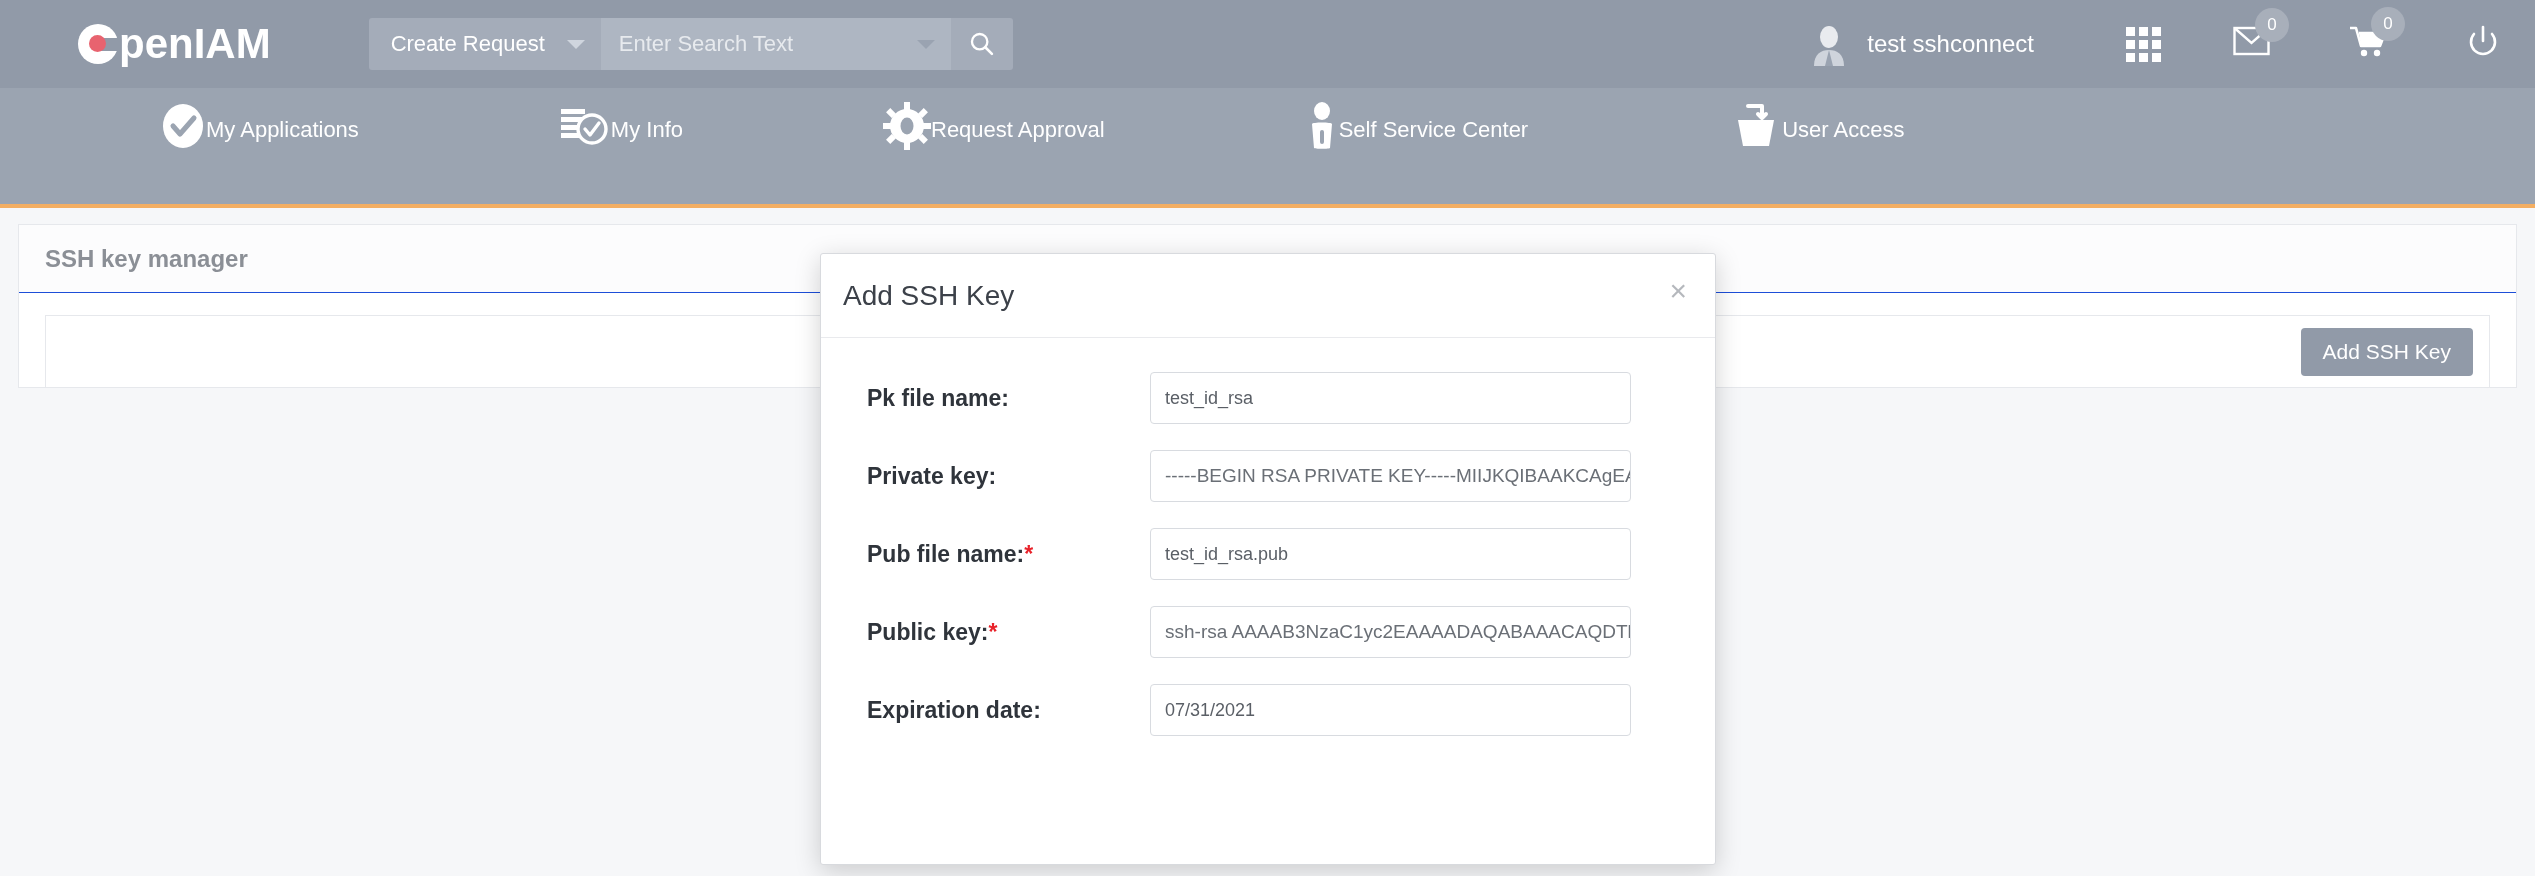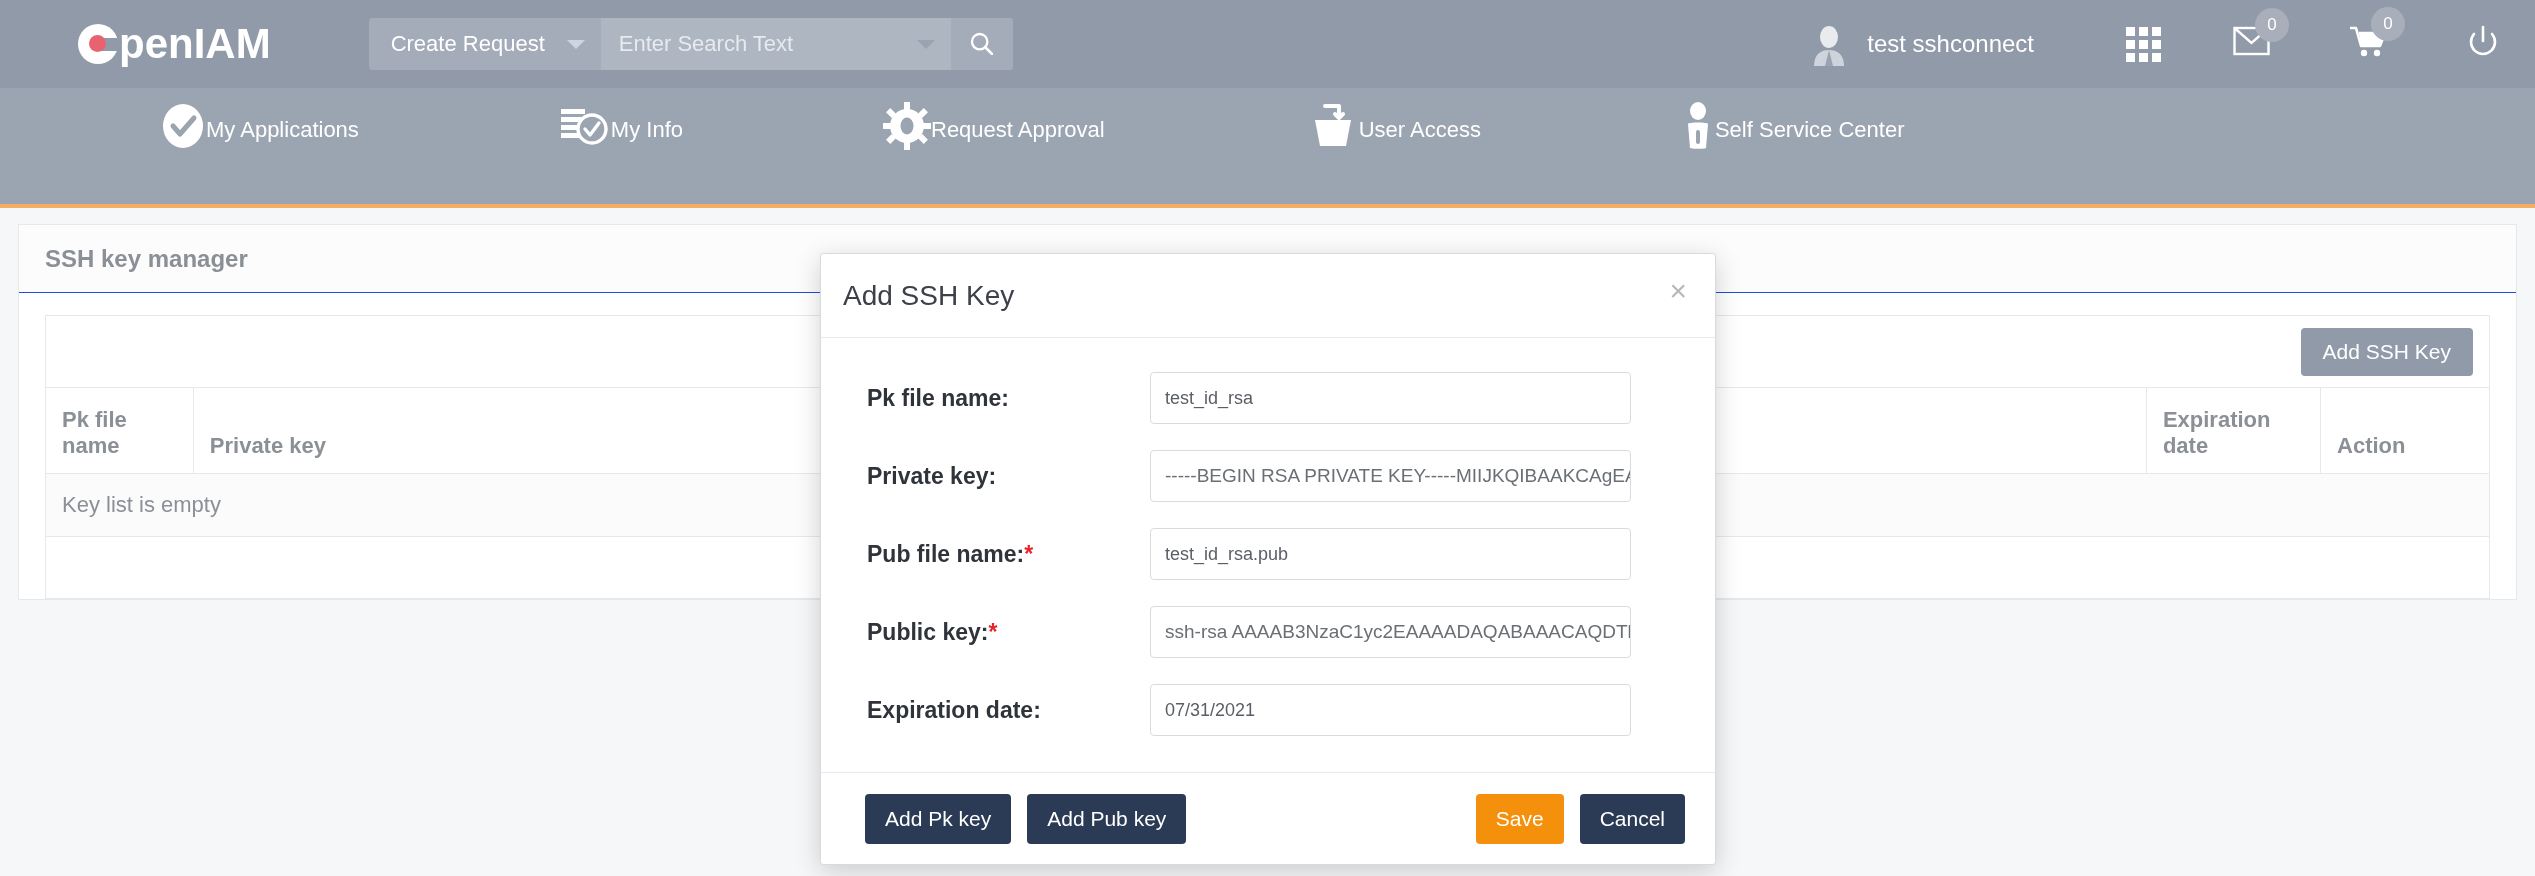--- a/index.html
+++ b/index.html
@@ -321,72 +321,54 @@
             <rect x="5" y="33" width="6" height="8" transform="rotate(45 8 37)"></rect>
           </g>
           <ellipse cx="24" cy="24" rx="6.5" ry="8.5" fill="#9ba4b1"></ellipse>
         </svg>
       </span>
       <span class="nav-label">Request Approval</span>
     </div>
 
     <div class="nav-item" style="margin-left:200px;">
       <span class="nav-icon">
-        <svg width="54" height="48" viewBox="0 0 54 48">
-          <path d="M20 4 H34 M34 4 V16 M34 16 L30 12 M34 16 L38 12" fill="none" stroke="#ffffff" stroke-width="4" stroke-linecap="round" stroke-linejoin="round"></path>
-          <path d="M10 18 H46 L41 44 H15 Z" fill="#ffffff"></path>
-        </svg>
-      </span>
-      <span class="nav-label">User Access</span>
-    </div>
-
-    <div class="nav-item" style="margin-left:200px;">
-      <span class="nav-icon">
         <svg width="34" height="48" viewBox="0 0 34 48">
           <ellipse cx="17" cy="9" rx="8" ry="9" fill="#ffffff"></ellipse>
           <path d="M7 22 C7 20 27 20 27 22 L25 46 C25 47 9 47 9 46 Z" fill="#ffffff"></path>
           <rect x="15" y="28" width="4" height="14" rx="2" fill="#9ba4b1"></rect>
         </svg>
       </span>
       <span class="nav-label">Self Service Center</span>
     </div>
+
+    <div class="nav-item" style="margin-left:200px;">
+      <span class="nav-icon">
+        <svg width="54" height="48" viewBox="0 0 54 48">
+          <path d="M20 4 H34 M34 4 V16 M34 16 L30 12 M34 16 L38 12" fill="none" stroke="#ffffff" stroke-width="4" stroke-linecap="round" stroke-linejoin="round"></path>
+          <path d="M10 18 H46 L41 44 H15 Z" fill="#ffffff"></path>
+        </svg>
+      </span>
+      <span class="nav-label">User Access</span>
+    </div>
   </div>
   <div class="nav-underline"></div>
 
   <div class="body-area">
     <div class="panel">
 
       <div class="panel-head">
         <span class="panel-title">SSH key manager</span>
       </div>
 
       <div class="panel-body">
 
         <div class="toolbar-row">
           <button class="btn-grey">Add SSH Key</button>
         </div>
 
-        <table class="keytable">
-          <thead>
-            <tr>
-              <th class="col-pk">Pk file name</th>
-              <th class="col-priv">Private key</th>
-              <th class="col-exp">Expiration date</th>
-              <th class="col-act">Action</th>
-            </tr>
-          </thead>
-          <tbody>
-            <tr>
-              <td colspan="4">Key list is empty</td>
-            </tr>
-            <tr>
-              <td class="blank" colspan="4"></td>
-            </tr>
-          </tbody>
-        </table>
       </div>
     </div>
   </div>
 
   <div class="modal">
 
     <div class="modal-head">
       <span class="modal-title">Add SSH Key</span>
       <span class="modal-close">×</span>
     </div>
@@ -422,21 +404,15 @@
       </div>
 
       <div class="form-row">
         <div class="form-label">
           <span>Expiration date:</span>
         </div>
         <div class="form-input">07/31/2021</div>
       </div>
     </div>
 
-    <div class="modal-foot">
-      <button class="btn btn-dark mr16">Add Pk key</button>
-      <button class="btn btn-dark">Add Pub key</button>
-      <button class="btn btn-orange mr16 spacer">Save</button>
-      <button class="btn btn-dark">Cancel</button>
-    </div>
   </div>
 
 </div>
 
 </body></html>

